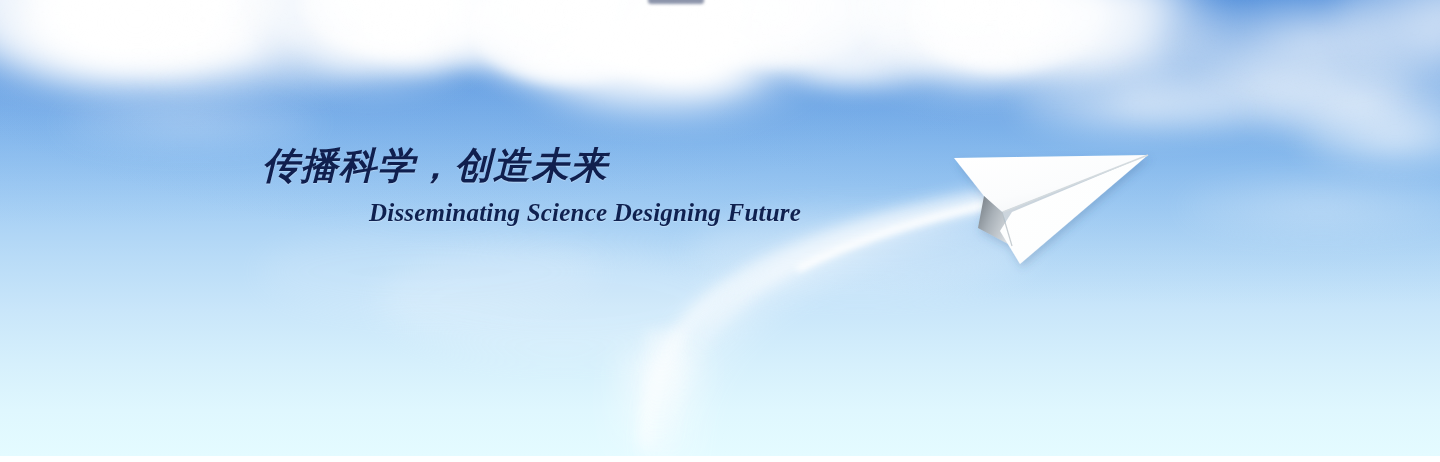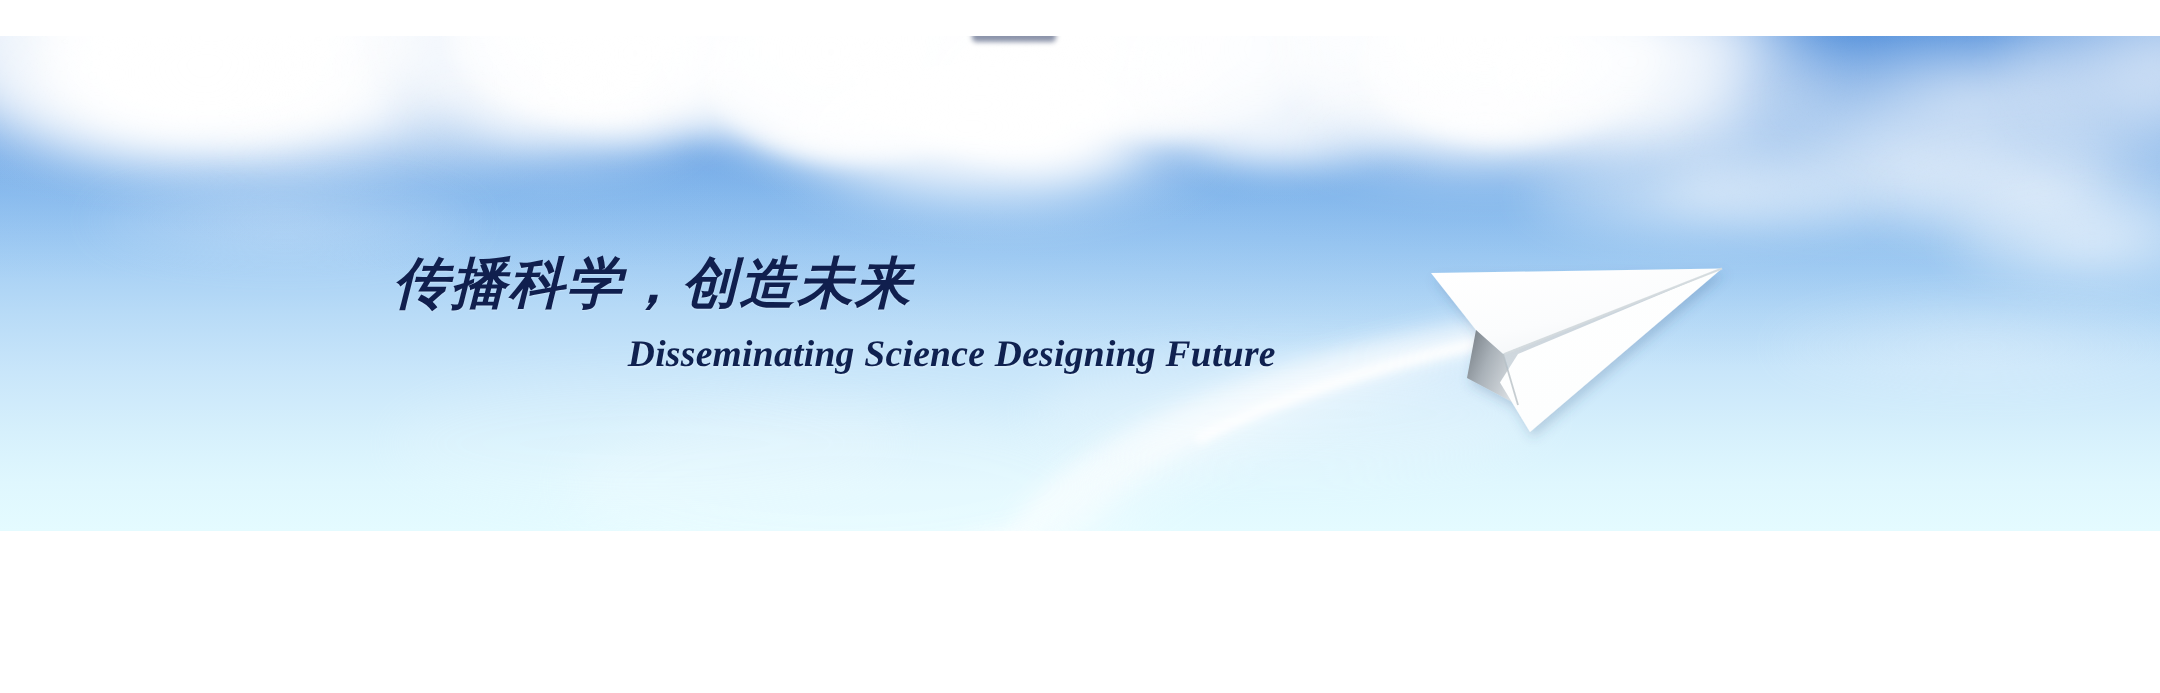--- a/index.html
+++ b/index.html
@@ -4,37 +4,36 @@
 <title>Banner</title>
 <style>
   html, body {
     margin: 0;
     padding: 0;
     background: #ffffff;
   }
   #banner {
     position: relative;
     width: 1440px;
-    height: 330px;
+    height: 456px;
     overflow: hidden;
     font-family: "Liberation Serif", "DejaVu Serif", serif;
     
     background:
       linear-gradient(180deg,
         #5a94de 0%,
         #6aa0e3 9%,
         #7db0ea 20%,
         #90c0f0 32%,
         #a4cef4 44%,
         #b8dbf7 56%,
         #c9e6fa 68%,
         #d6f0fc 80%,
         #dff7fe 90%,
         #e4fbff 100%);
-    margin-top: 24px;
   }
 
   
   .sky-layer {
     position: absolute;
     inset: 0;
     pointer-events: none;
   }
 
   
@@ -86,21 +85,20 @@
     margin: 10px 0 0 0;
     padding: 0 0 0 369px;
     font-size: 25px;
     line-height: 1.2;
     font-weight: 700;
     font-style: italic;
     letter-spacing: 0.2px;
     color: #0f2150;
     white-space: nowrap;
     text-shadow: 0 1px 1px rgba(255,255,255,0.30);
-    text-align: center;
   }
 
   
   #plane { position: absolute; inset: 0; pointer-events: none; }
 
   
   #top-crop-mark {
     position: absolute;
     left: 648px;
     top: -7px;

